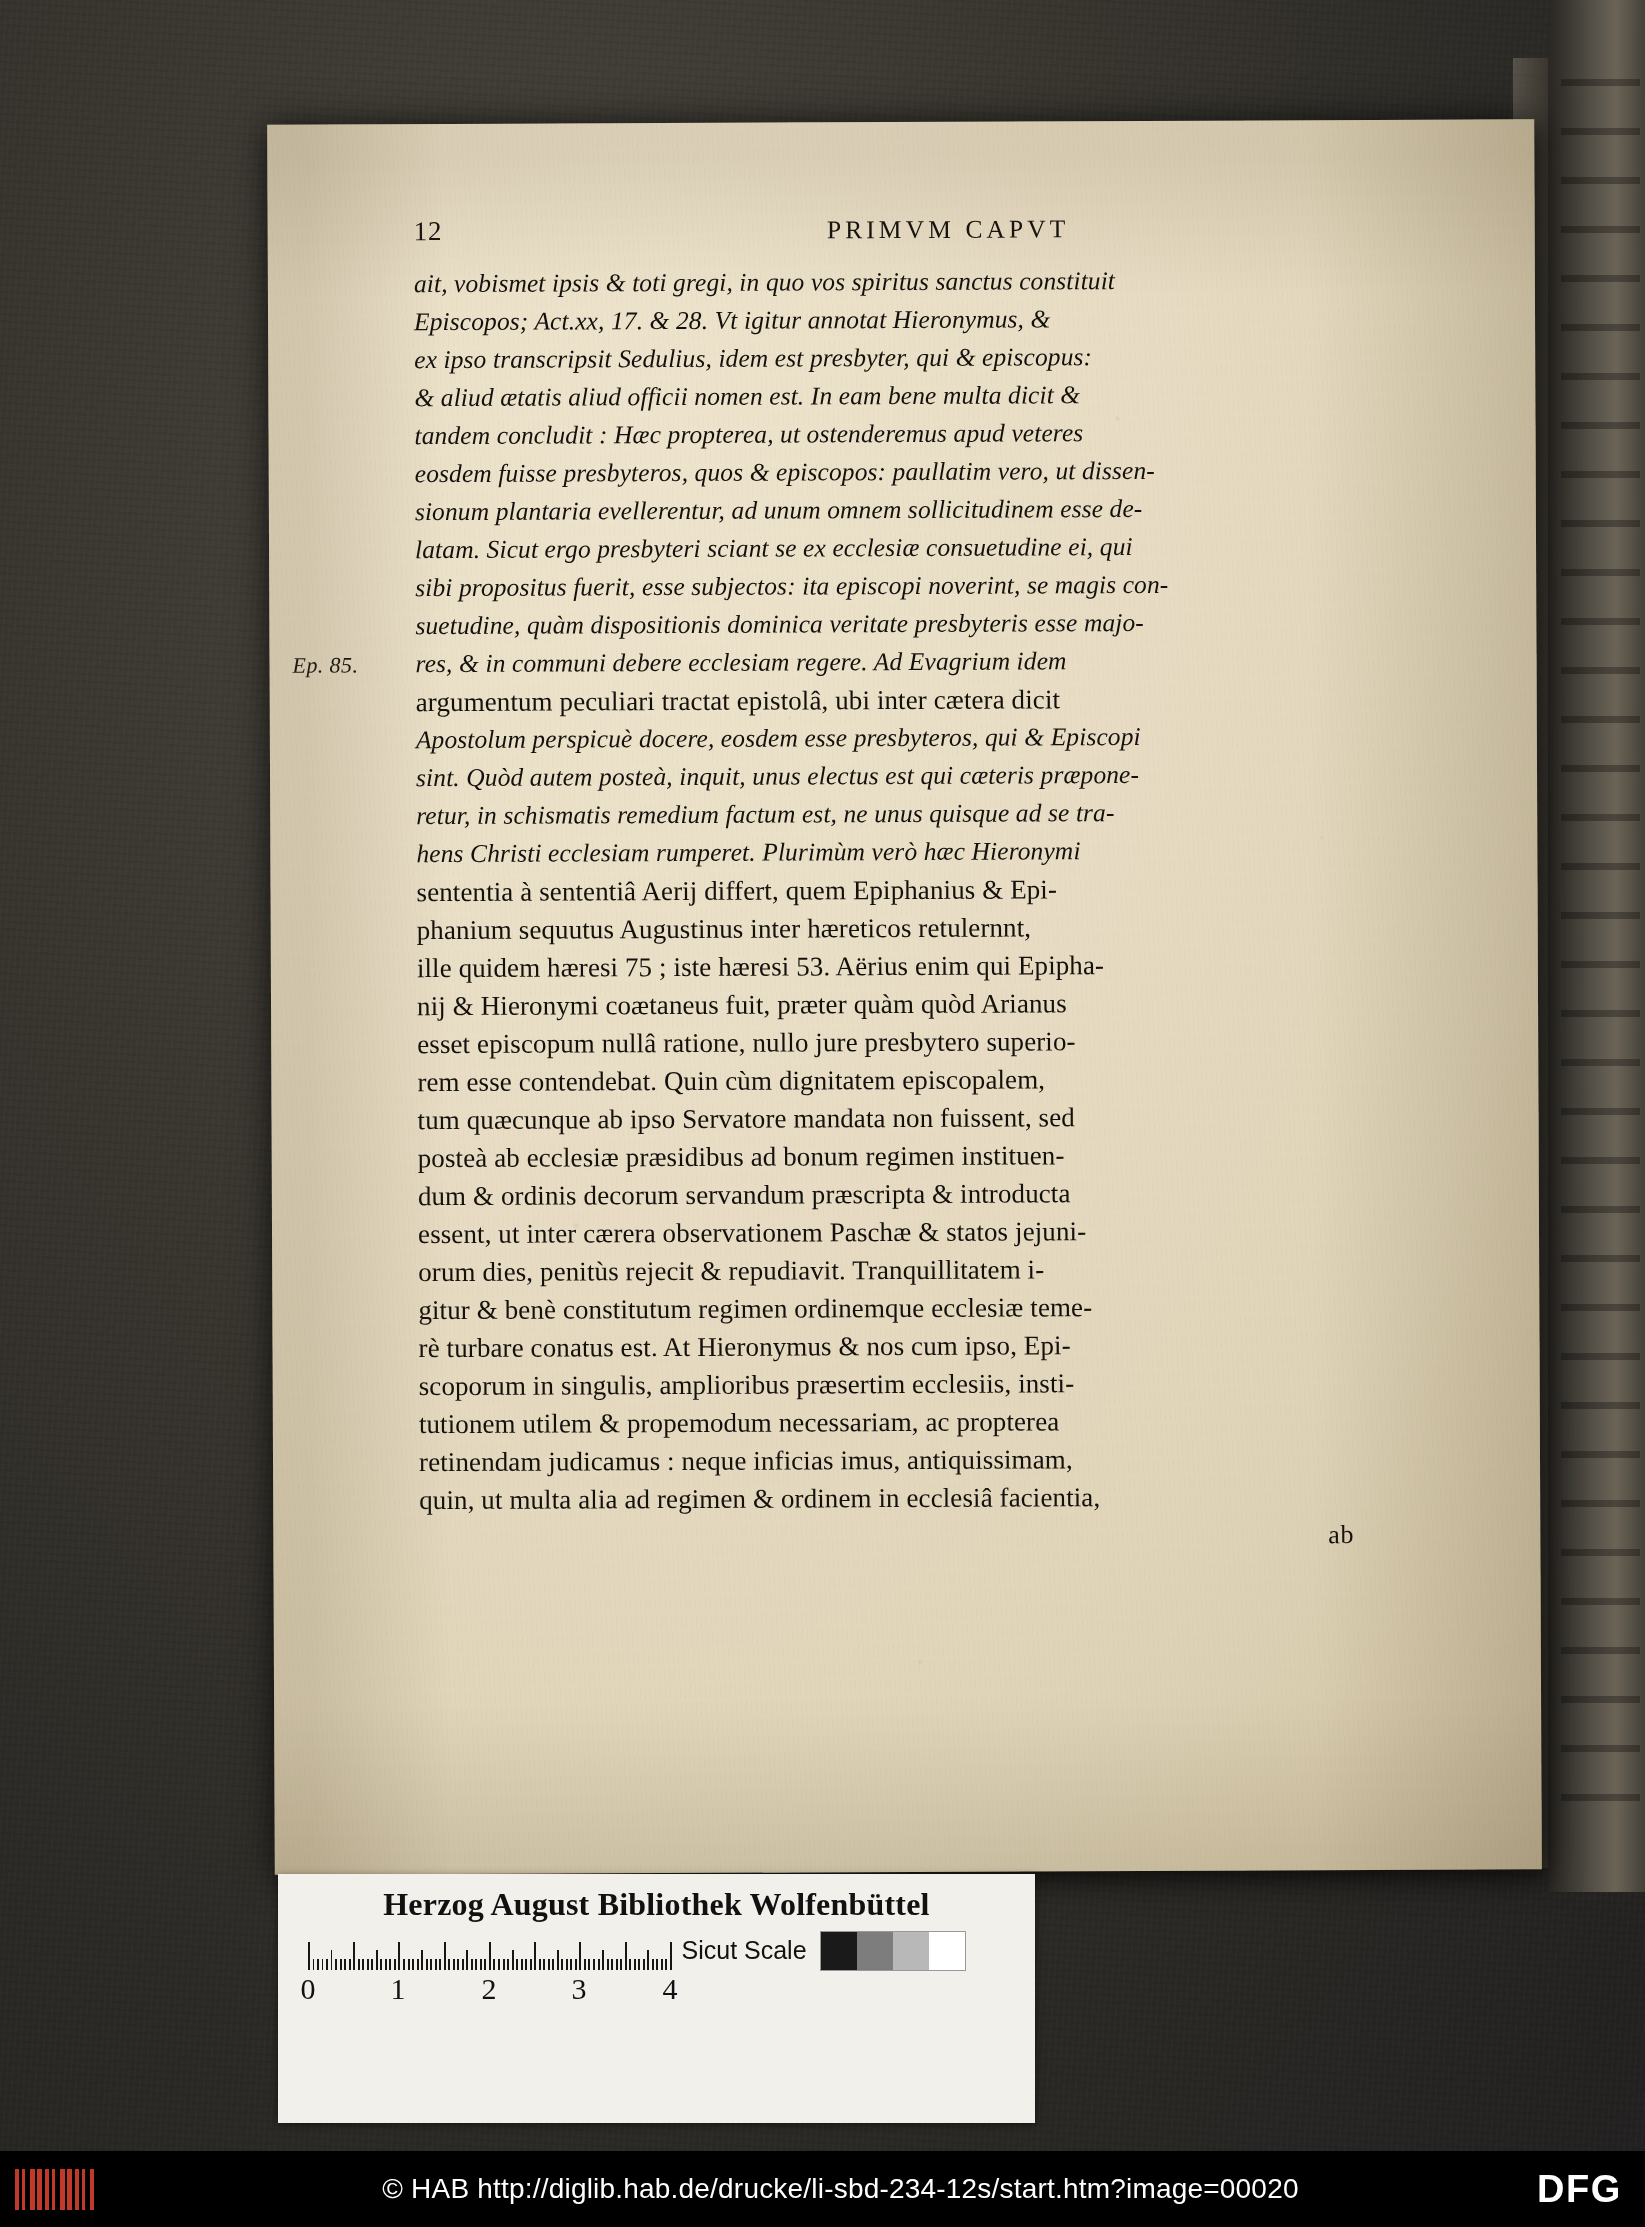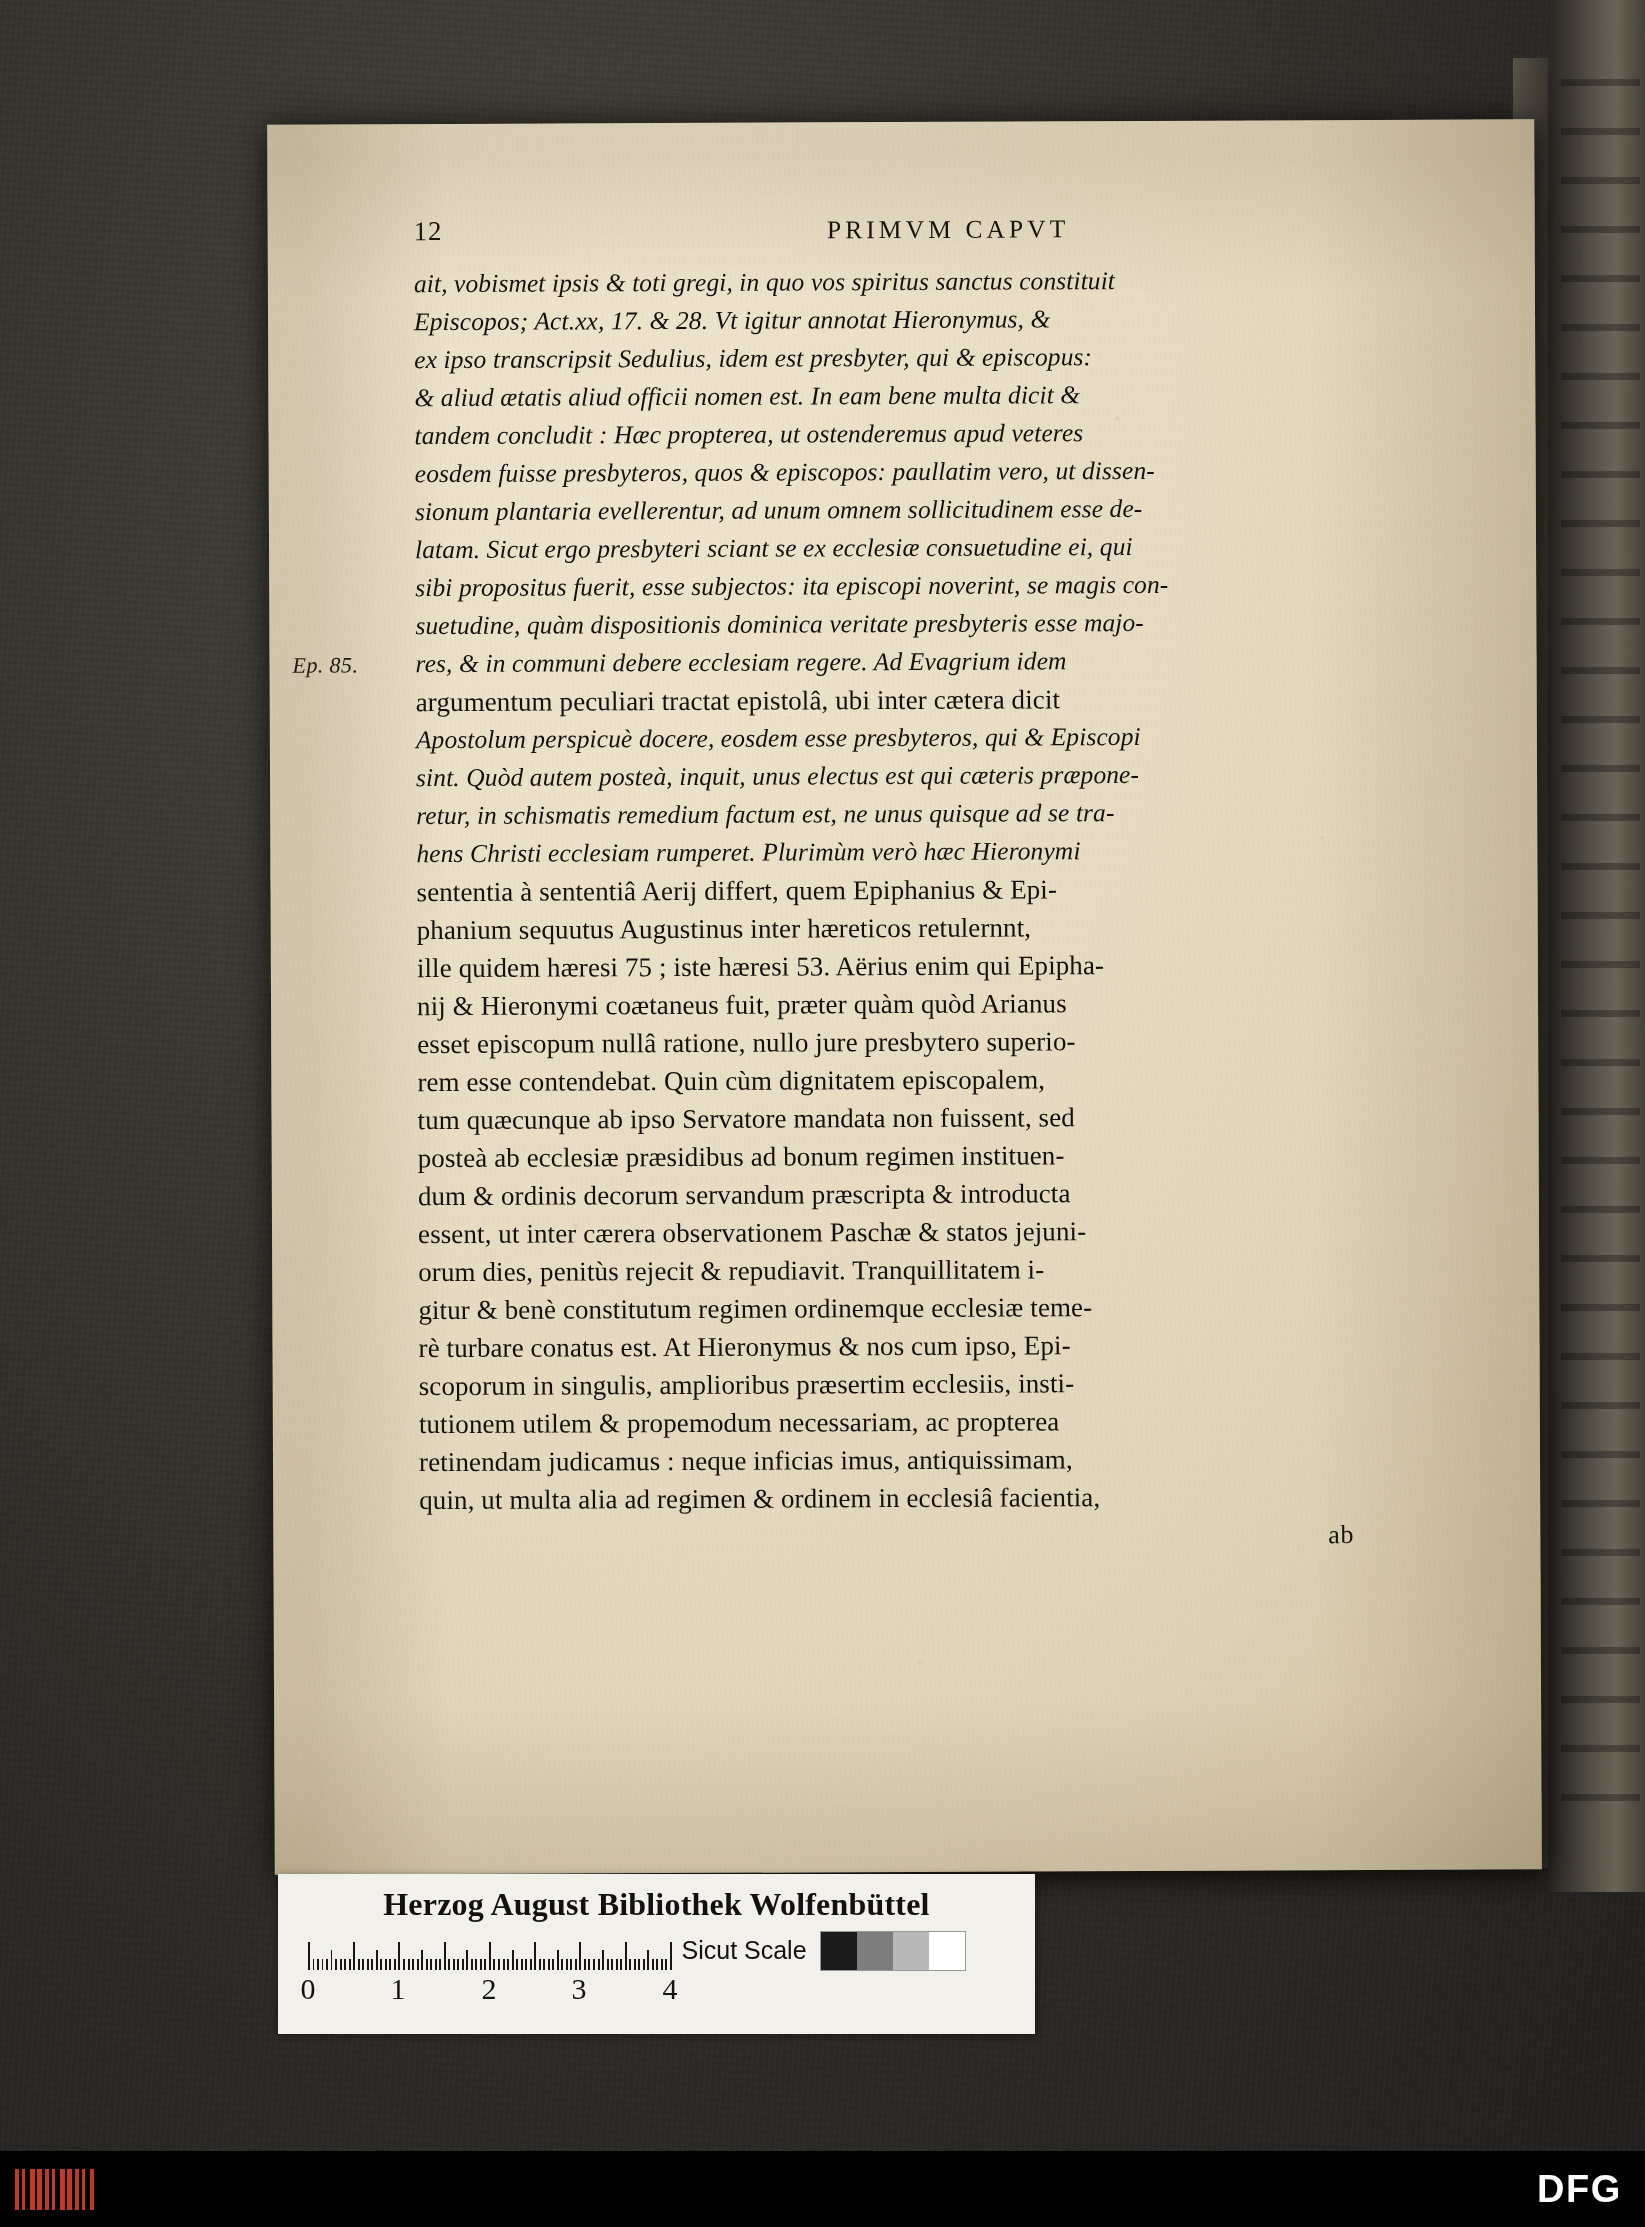--- a/index.html
+++ b/index.html
@@ -136,21 +136,21 @@
     padding-right: 44px;
     margin-top: 5px;
     letter-spacing: 0.8px;
   }
   #lines { position: relative; }
 
   
   #scale-card {
     position: absolute;
     left: 278px; top: 1874px;
-    width: 757px; height: 160px;
+    width: 757px; height: 249px;
     background: #f2f0ea;
     box-shadow: 0 1.6px 8.2px rgba(0,0,0,.5);
   }
   #scale-card-title {
     text-align: center;
     font-family: "Liberation Serif", serif;
     font-weight: bold;
     font-size: 32px;
     letter-spacing: 0.2px;
     color: #111;
@@ -401,15 +401,16 @@
       <span class="rnum" style="left: 0px;">0</span>
       <span class="rnum" style="left: 90px;">1</span>
       <span class="rnum" style="left: 181px;">2</span>
       <span class="rnum" style="left: 271px;">3</span>
       <span class="rnum" style="left: 362px;">4</span>
     </div>
 </div>
 
 <div id="credit-bar">
   <div id="hab-barcode"></div>
+  <div id="credit-text">© HAB http://diglib.hab.de/drucke/li-sbd-234-12s/start.htm?image=00020</div>
   <div id="dfg-logo">DFG</div>
 </div>
 
 
 </body></html>

